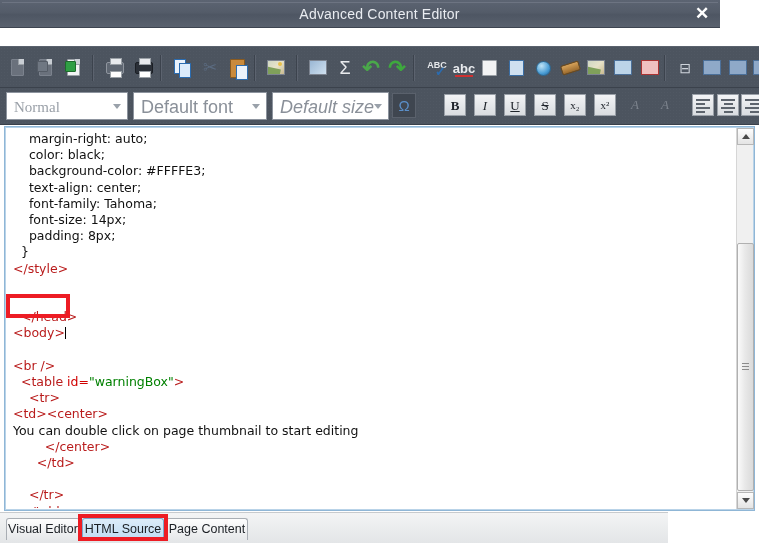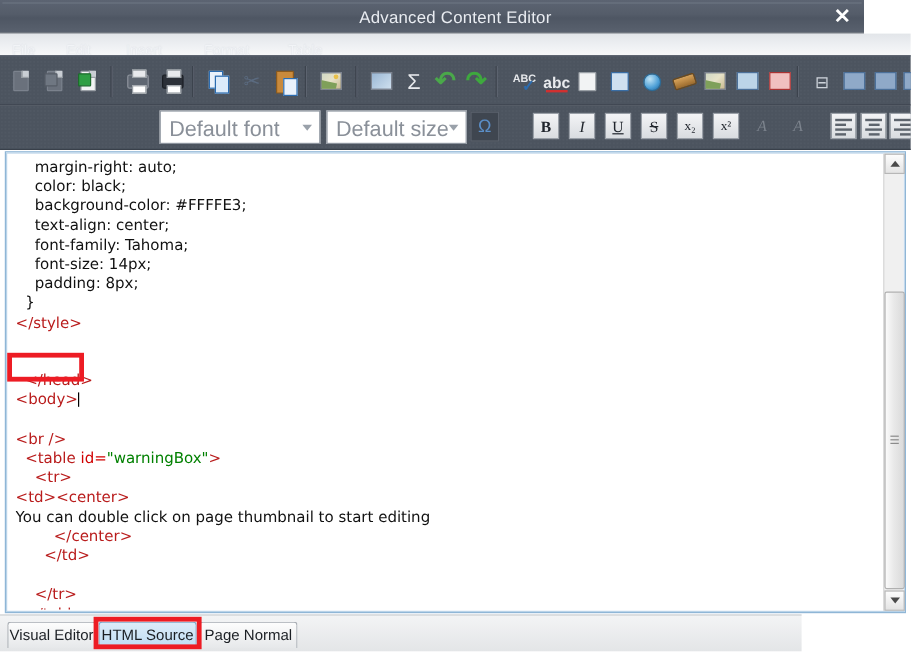--- a/index.html
+++ b/index.html
@@ -177,21 +177,21 @@
     font-size:18px;color:#8a9099;white-space:nowrap;overflow:hidden;
   }
   .dd .lbl.serif{font-family:"Liberation Serif",serif;font-size:15px;color:#9aa0a8;}
   .dd .arw{
     position:absolute;right:6px;top:11px;width:0;height:0;
     border-left:4px solid transparent;border-right:4px solid transparent;
     border-top:5px solid #9aa1aa;
   }
   #ddStyle{left:6px;width:122px;}
   #ddFont{left:133px;width:134px;}
-  #ddSize{left:272px;width:117px;}
+  #ddSize{left:272px;width:117px;font-style:italic;}
   .omega{
     position:absolute;left:392px;top:93px;width:24px;height:25px;
     background:#3f4650;border:1px solid #5a616c;box-sizing:border-box;
     color:#5b8fc9;font-size:15px;line-height:23px;text-align:center;cursor:pointer;
   }
   .fbtn{
     position:absolute;top:94px;width:22px;height:22px;
     background:linear-gradient(to bottom,#f3f4f6,#d9dce0);
     border:1px solid #9aa0a8;box-sizing:border-box;
     text-align:center;line-height:21px;font-size:13px;color:#20252c;
@@ -298,27 +298,20 @@
 <body>
 
 <div id="app">
 
   <div class="titlebar">
     <div class="tb-inner"></div>
     <div class="title-text">Advanced Content Editor</div>
     <div class="close-btn">✕</div>
   </div>
 
-  <div class="menubar">
-    <div class="mi" style="left:10px">File</div>
-    <div class="mi" style="left:55px">Edit</div>
-    <div class="mi" style="left:105px">Insert</div>
-    <div class="mi" style="left:170px">Format</div>
-    <div class="mi" style="left:240px">Table</div>
-  </div>
 
   <div class="toolbar" id="tb1">
 
     <div class="tool" style="left:4px">
       <span class="page dim">
           <i class="corner"></i>
         </span>
     </div>
     <div class="tool" style="left:32px">
       <span class="page dim">
@@ -420,20 +413,24 @@
     <div class="tool" style="left:724px">
       <span class="tblicon"></span>
     </div>
     <div class="tool" style="left:748px">
       <span class="tblicon" style="width:10px"></span>
     </div>
   </div>
 
   <div class="toolbar" id="tb2"></div>
 
+  <div class="dd" id="ddStyle">
+    <span class="lbl serif">Normal</span>
+    <span class="arw"></span>
+  </div>
   <div class="dd" id="ddFont">
     <span class="lbl">Default font</span>
     <span class="arw"></span>
   </div>
   <div class="dd" id="ddSize">
     <span class="lbl">Default size</span>
     <span class="arw"></span>
   </div>
   <div class="omega">Ω</div>
 
@@ -482,19 +479,19 @@
       </div>
       <div class="btn down">
           <i class="tri"></i>
         </div>
     </div>
   </div>
 
   <div class="tabbar">
     <div class="tab" id="tabVisual">Visual Editor</div>
     <div class="tab active" id="tabHtml">HTML Source</div>
-    <div class="tab" id="tabPreview">Page Normal</div>
+    <div class="tab" id="tabPreview">Page Content</div>
   </div>
 
   <div class="annot" id="annotBody"></div>
   <div class="annot" id="annotTab"></div>
 
 </div>
 
 </body></html>

